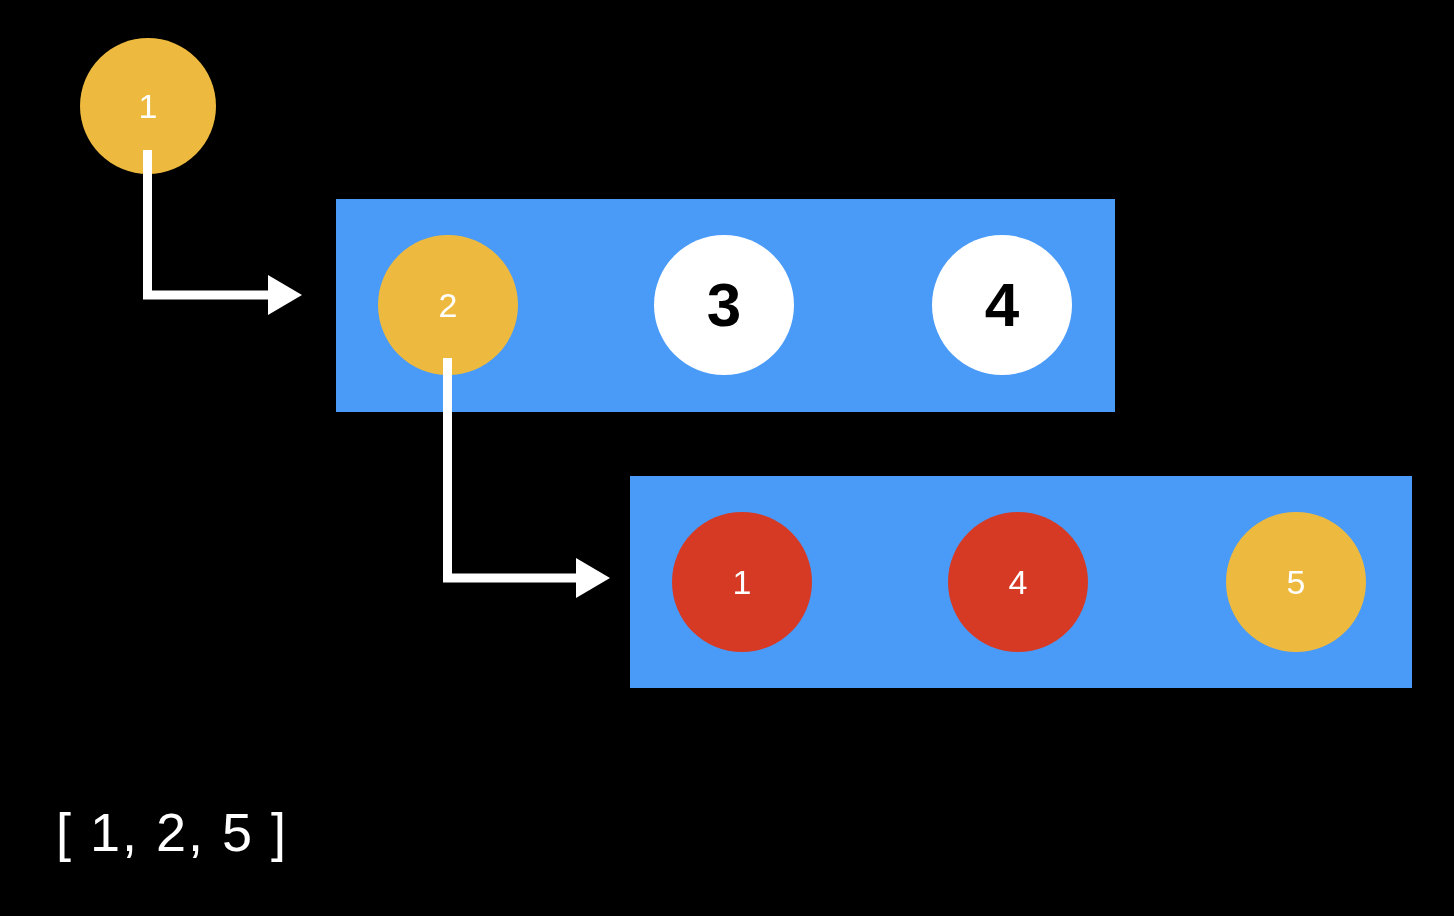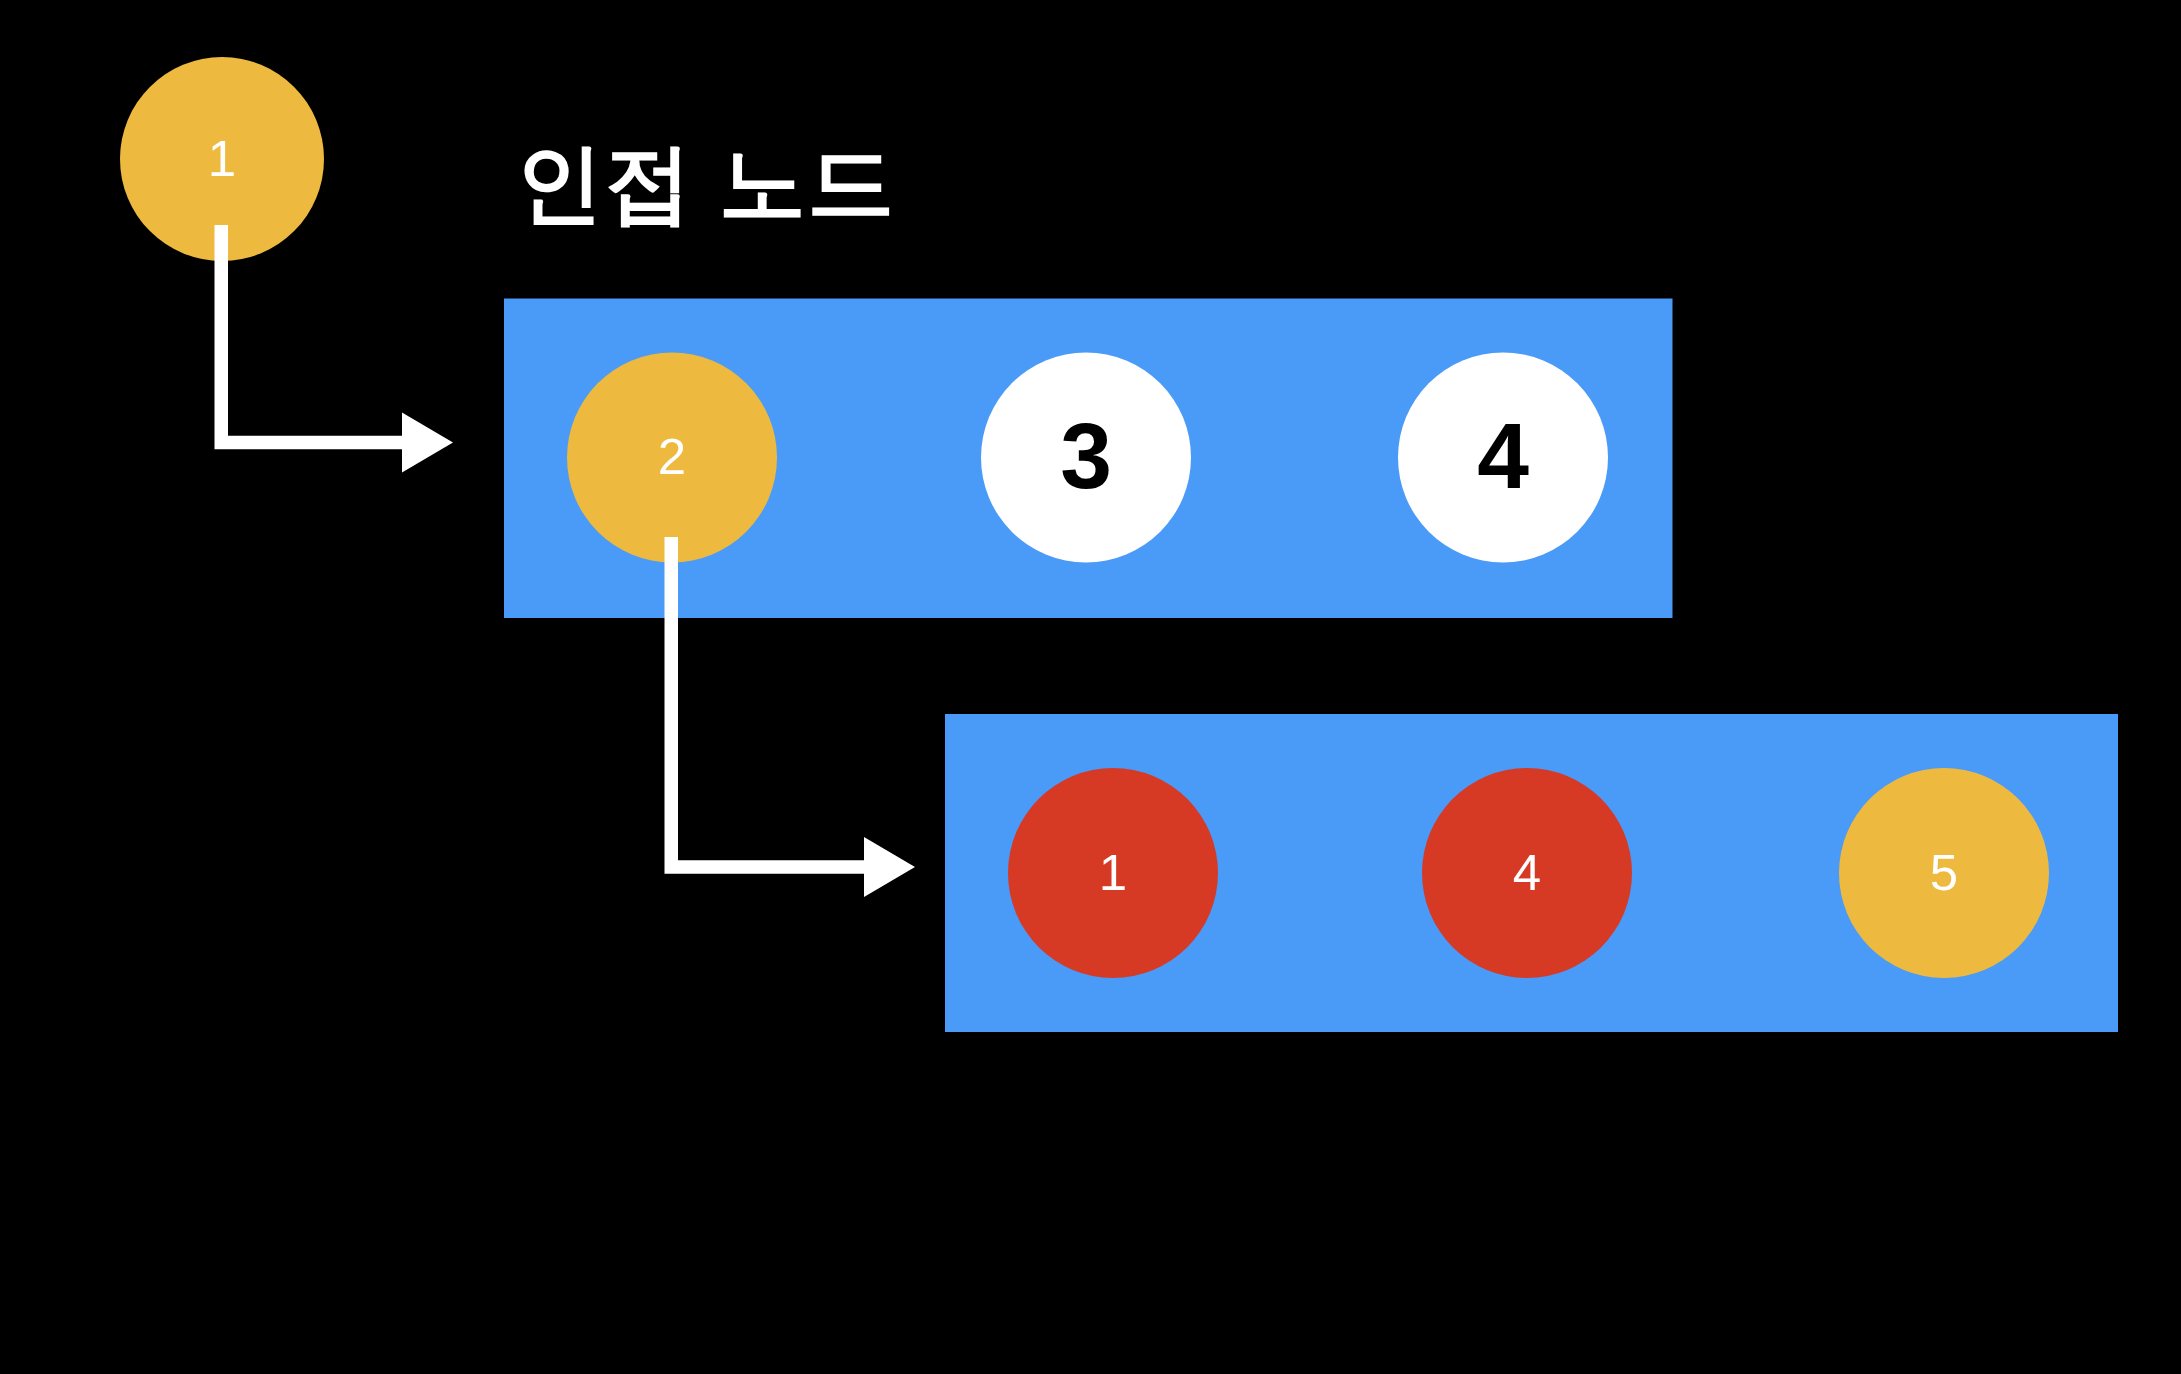--- a/index.html
+++ b/index.html
@@ -91,21 +91,20 @@
 
   <div class="node amber sm" style="left:80px; top:38px; width:136px; height:136px;">
     <span class="node-label">1</span>
   </div>
 
   <svg class="connector" style="left:130px; top:150px; width:190px; height:170px;" viewBox="0 0 190 170">
     <path d="M 17.5 0 L 17.5 145 L 142 145" stroke="#FFFFFF" stroke-width="9" fill="none"></path>
     <polygon points="138,125 172,145 138,165" fill="#FFFFFF"></polygon>
   </svg>
 
-  <div class="heading" style="left:344px; top:84px;">인접 노드</div>
 
   <div class="list-box" style="left:336px; top:199px; width:779px; height:213px;">
     <div class="node amber sm" style="left:42px; top:36px; width:140px; height:140px;">
       <span class="node-label">2</span>
     </div>
     <div class="node white lg" style="left:318px; top:36px; width:140px; height:140px;">
       <span class="node-label">3</span>
     </div>
     <div class="node white lg" style="left:596px; top:36px; width:140px; height:140px;">
       <span class="node-label">4</span>
@@ -122,14 +121,15 @@
       <span class="node-label">1</span>
     </div>
     <div class="node red sm" style="left:318px; top:36px; width:140px; height:140px;">
       <span class="node-label">4</span>
     </div>
     <div class="node amber sm" style="left:596px; top:36px; width:140px; height:140px;">
       <span class="node-label">5</span>
     </div>
   </div>
 
+  <div class="result-text" style="left:56px; top:801px;">[ 1, 2, 5 ]</div>
 
 </div>
 
 </body></html>

